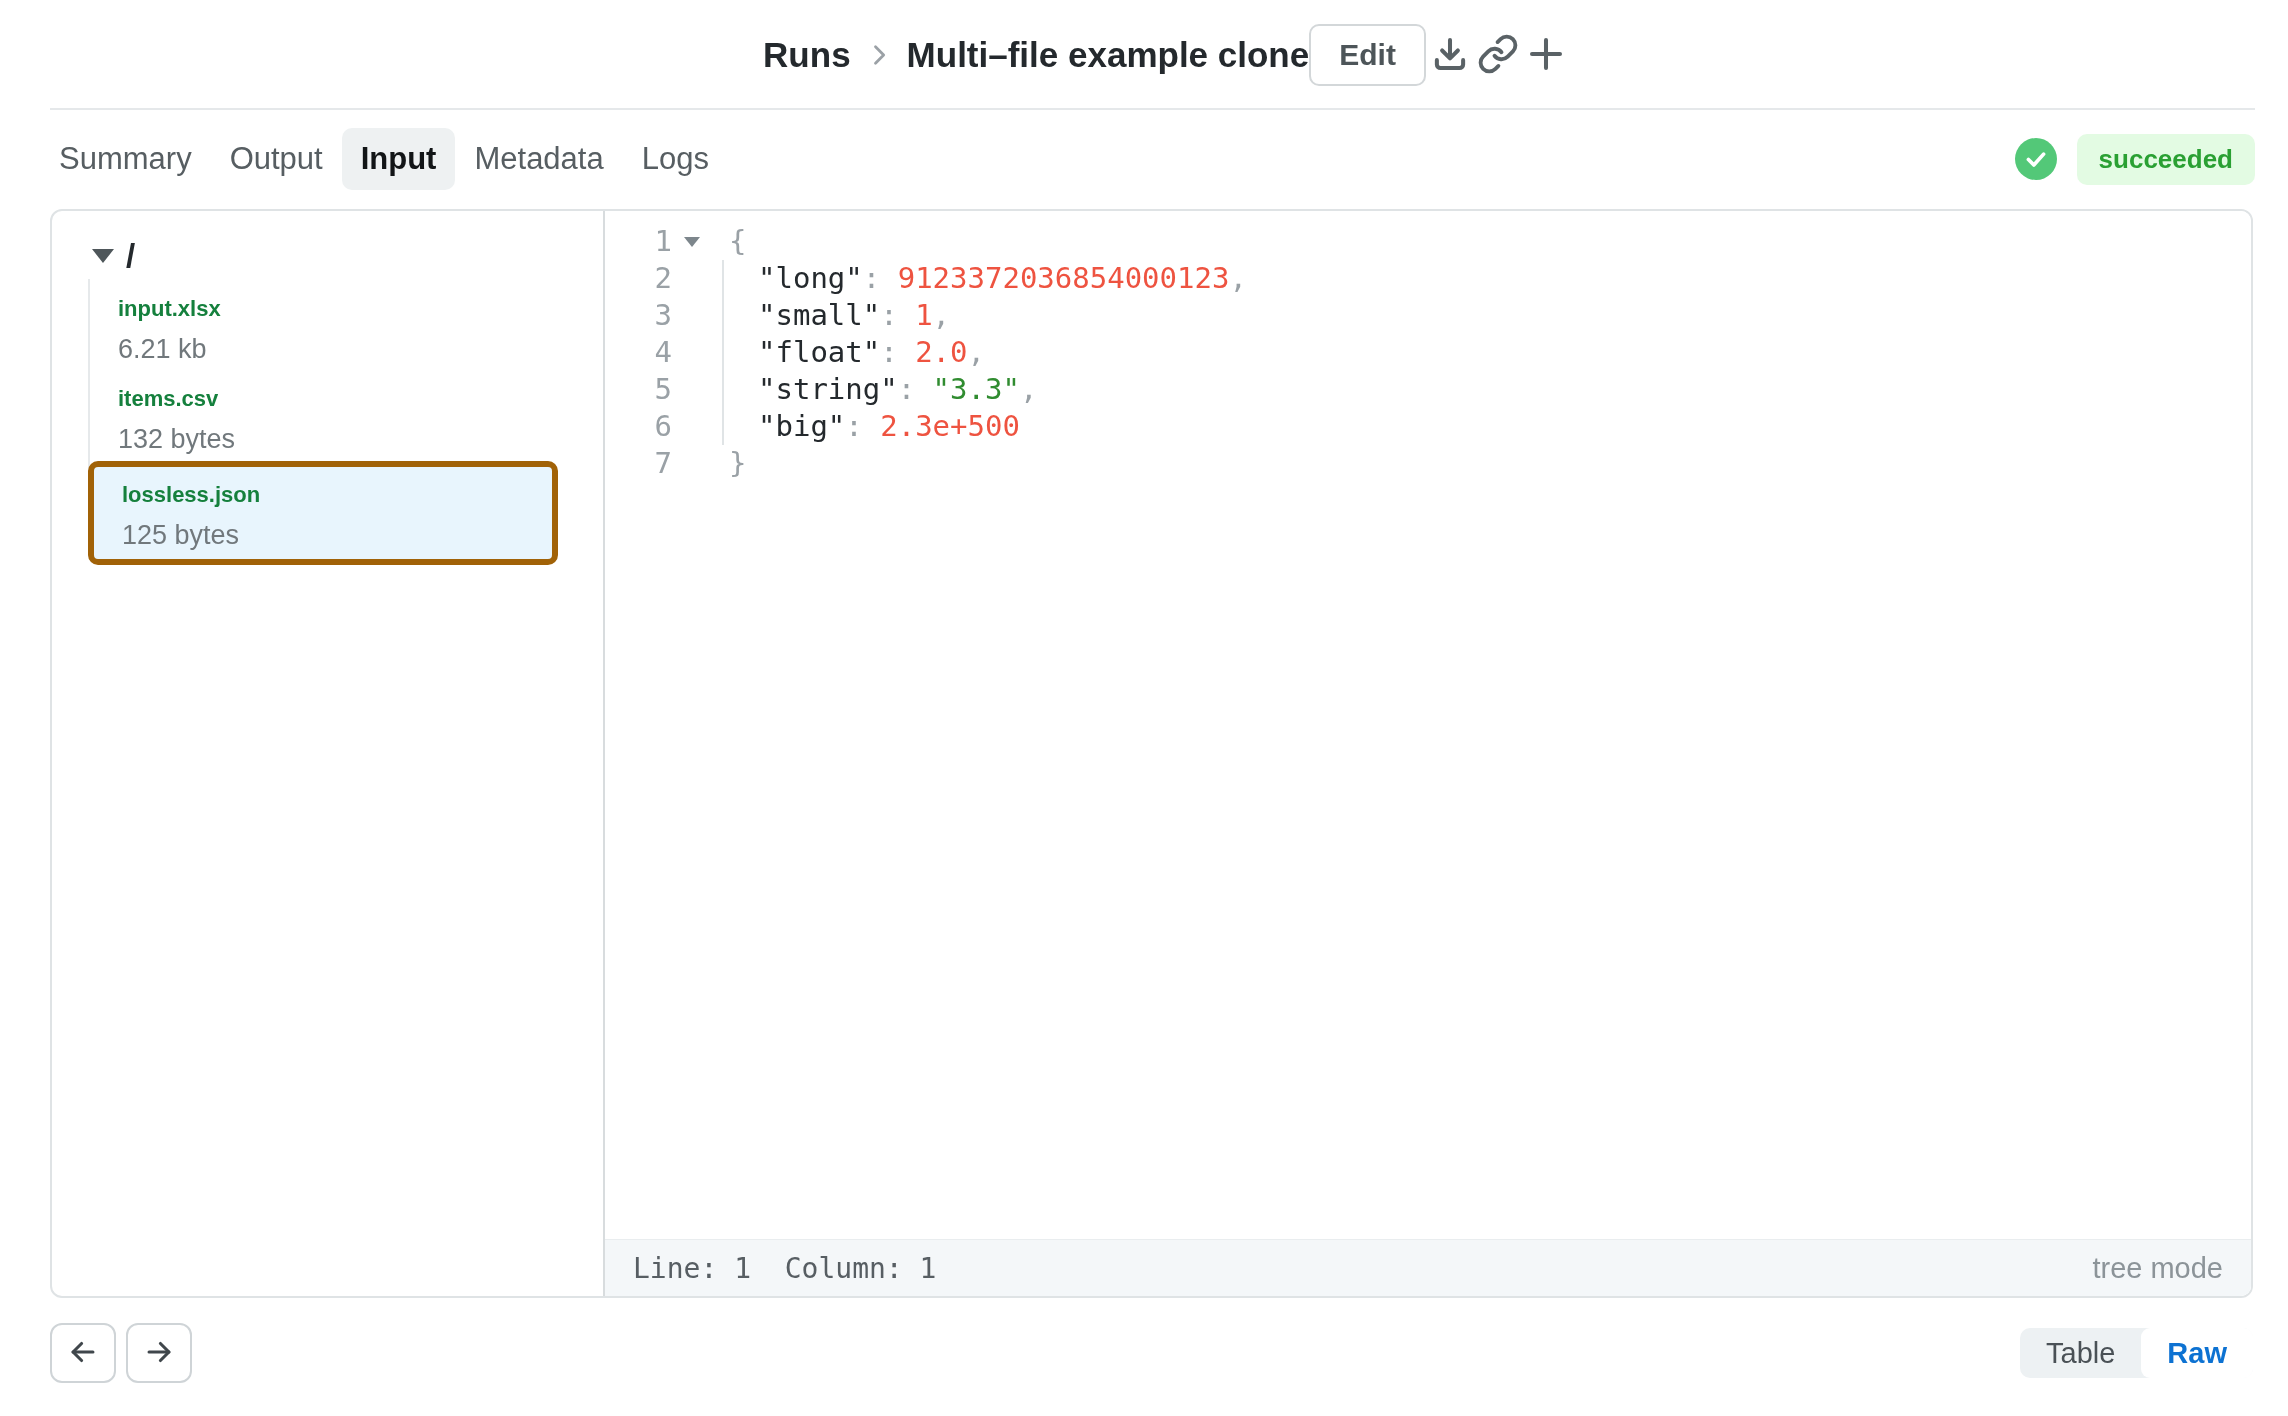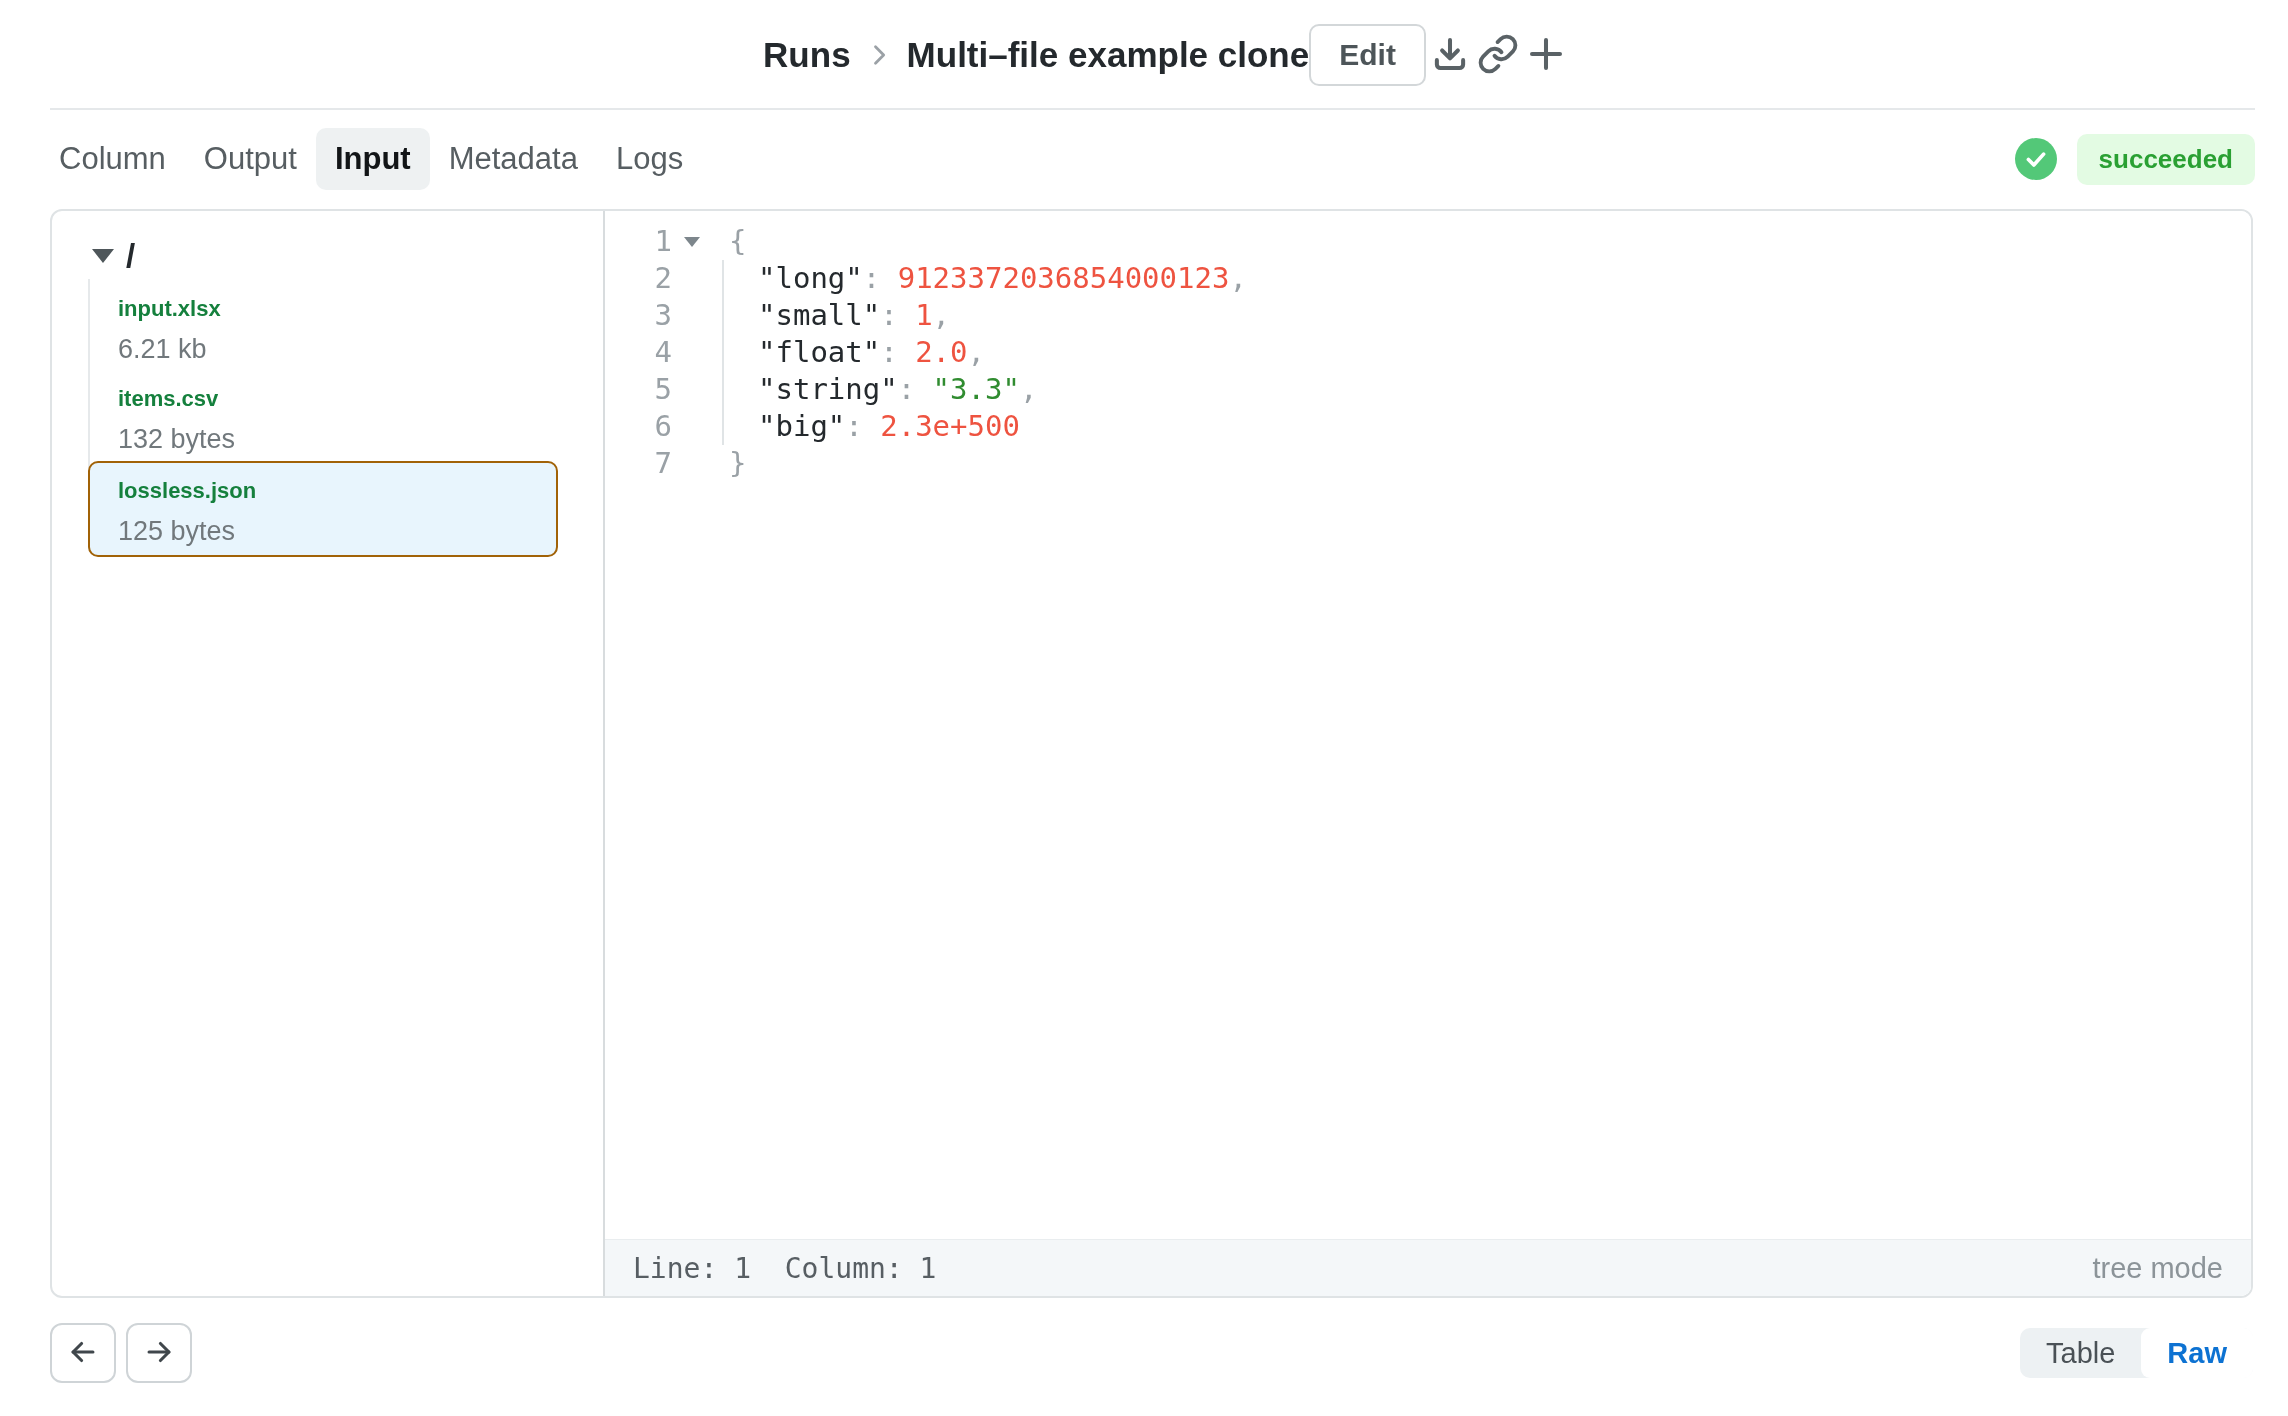--- a/index.html
+++ b/index.html
@@ -45,21 +45,21 @@
   .file-pane { width:551px; flex:none; position:relative; }
   .tree-root { margin:26px 0 0 40px; display:flex; align-items:center; gap:12px;
                font-size:33px; font-weight:600; color:#24292d; cursor:pointer; }
   .tri { width:0; height:0; border-left:11px solid transparent; border-right:11px solid transparent;
          border-top:14px solid #4e565a; }
   .tree-children { margin:6px 0 0 36px; position:relative; }
   .tree-guide { position:absolute; left:0; top:-2px; bottom:8px; width:2px; background:#e6e9eb; z-index:0; }
   .file-item { position:relative; z-index:1; padding:10px 0 6px 30px; cursor:pointer; }
   .file-name { font-size:22px; font-weight:700; color:#15803d; line-height:36px; }
   .file-size { font-size:27px; color:#71787c; line-height:32px; margin-top:6px; }
-  .file-item.selected { background:#e8f5fd; border:2px solid #a16207; border-radius:10px;
+  .file-item.selected { background:#e8f5fd; border:6px solid #a16207; border-radius:10px;
                         width:470px; padding:10px 0 8px 28px; }
 
   
   .editor-pane { flex:1; border-left:2px solid #d8dcde; position:relative;
                  display:flex; flex-direction:column; background:#fff; }
   .code { flex:1; position:relative; padding-top:12px;
           font-family:"DejaVu Sans Mono", monospace; font-size:29px; line-height:37px; }
   .code-guide { position:absolute; left:117px; top:49px; height:185px; width:2px; background:#e0e4e6; }
   .code-line { display:flex; }
   .ln { width:67px; text-align:right; color:#9aa1a6; flex:none; }
@@ -132,21 +132,21 @@
             </svg>
         </span>
       </button>
     </div>
   </header>
 
   <div class="header-divider"></div>
 
   <div class="tabs-row">
     <nav class="tabs" id="tabs">
-        <button class="tab">Column</button>
+        <button class="tab">Summary</button>
         <button class="tab">Output</button>
         <button class="tab active">Input</button>
         <button class="tab">Metadata</button>
         <button class="tab">Logs</button>
       </nav>
     <div class="status">
       <span class="status-circle">
         <svg viewBox="0 0 24 24" fill="none" stroke="#ffffff" stroke-width="3.4" stroke-linecap="round" stroke-linejoin="round">
             <polyline points="5 12.5 10 17.5 19 7.5"></polyline>
           </svg>

